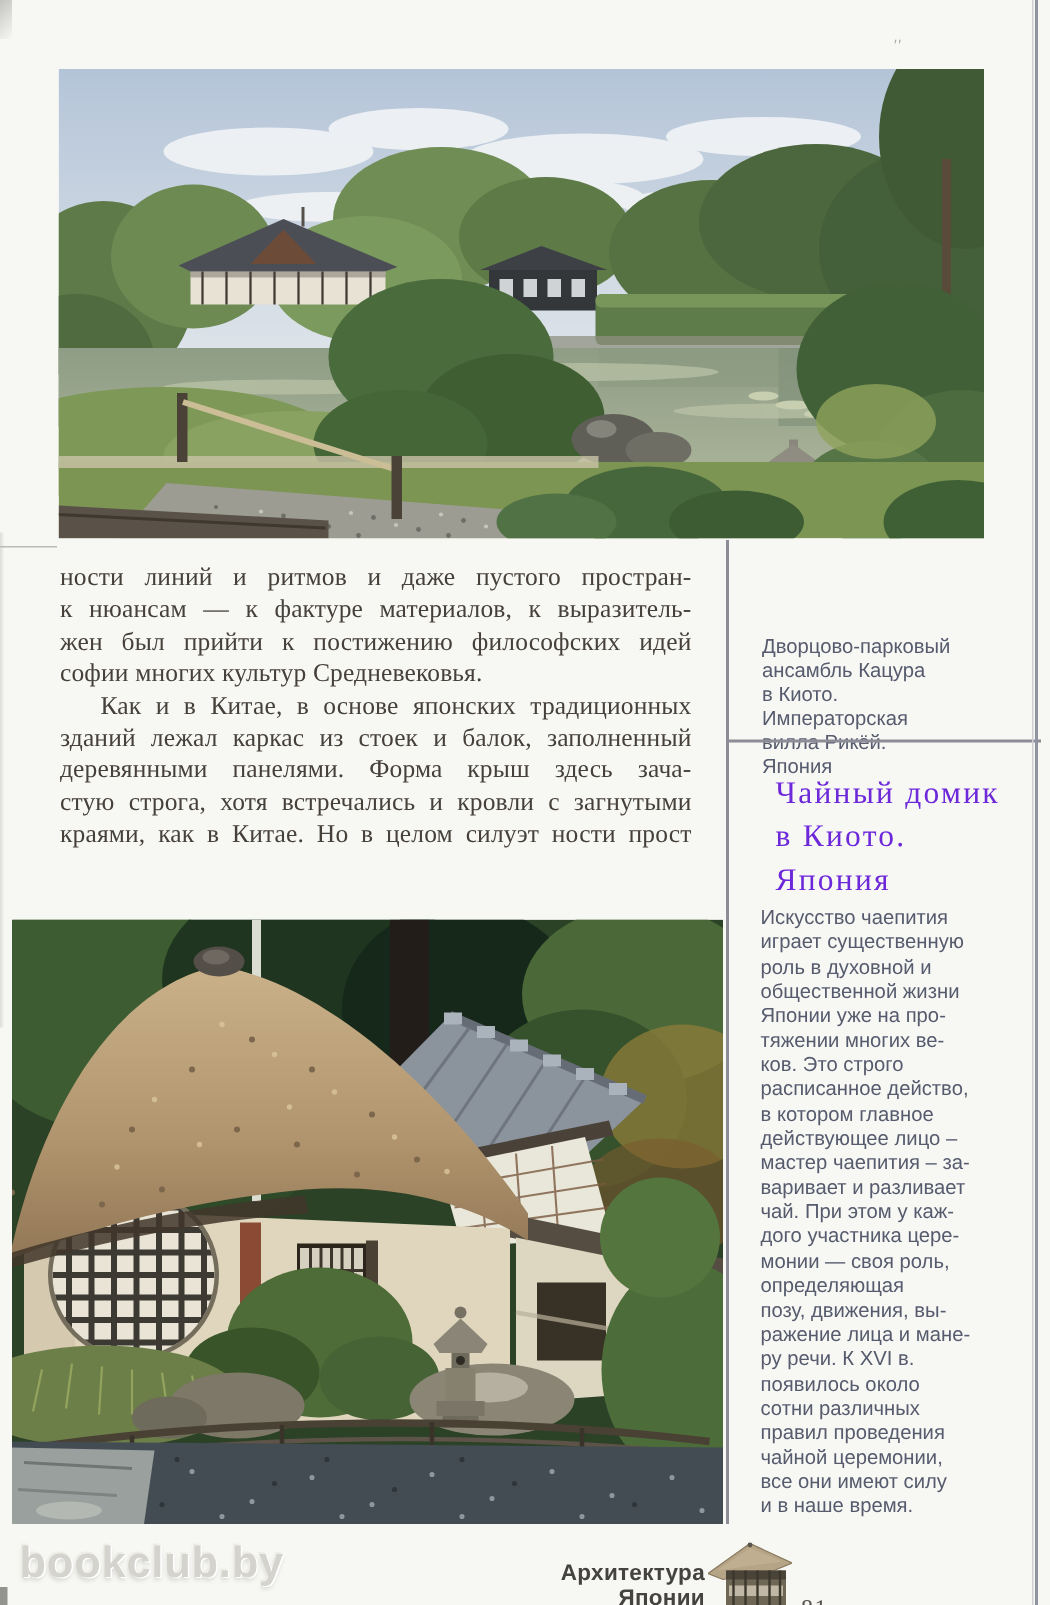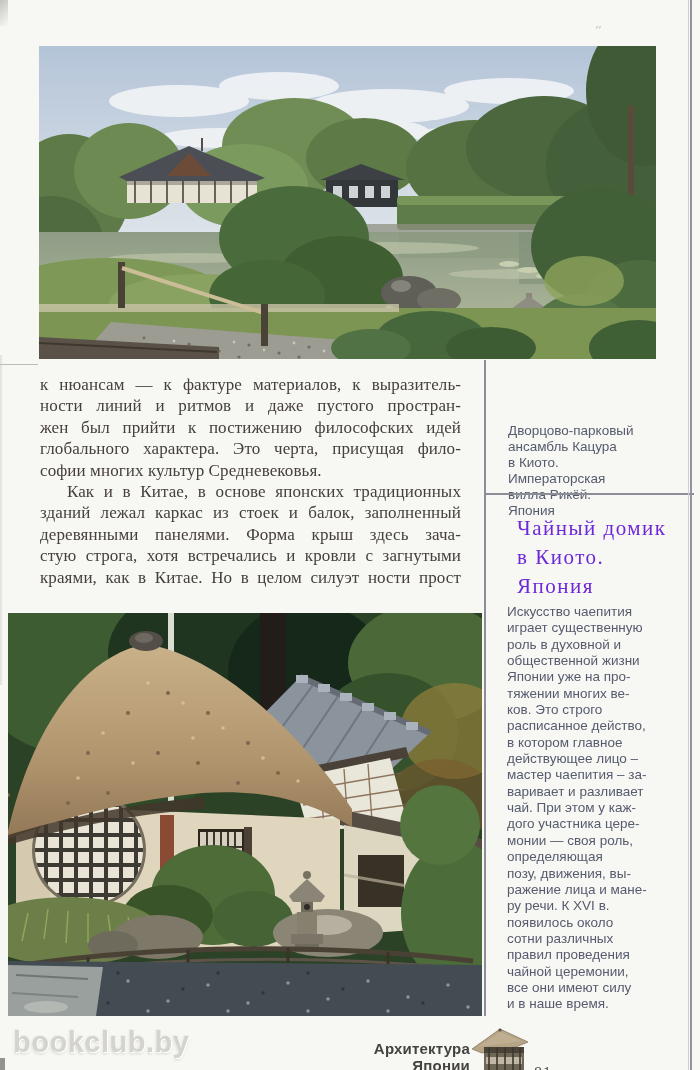--- a/index.html
+++ b/index.html
@@ -229,24 +229,23 @@
 
     <ellipse cx="392" cy="292" rx="55" ry="27" fill="#46673c"></ellipse>
     <ellipse cx="452" cy="302" rx="45" ry="21" fill="#3d5c33"></ellipse>
     <ellipse cx="332" cy="302" rx="40" ry="19" fill="#517244"></ellipse>
     <ellipse cx="600" cy="302" rx="50" ry="28" fill="#3f6035"></ellipse>
   </svg>
 </div>
 
 <div class="maincol">
   <div class="para">
+      <div class="tline">ности линий и ритмов и даже пустого простран-</div>
       <div class="tline">к нюансам — к фактуре материалов, к выразитель-</div>
-      <div class="tline">ности линий и ритмов и даже пустого простран-</div>
       <div class="tline">жен был прийти к постижению философских идей</div>
-      <div class="tline">глобального характера. Это черта, присущая фило-</div>
       <div class="tline lastline">софии многих культур Средневековья.</div>
     </div>
   <div class="para">
       <div class="tline ind">Как и в Китае, в основе японских традиционных</div>
       <div class="tline">зданий лежал каркас из стоек и балок, заполненный</div>
       <div class="tline">деревянными панелями. Форма крыш здесь зача-</div>
       <div class="tline">стую строга, хотя встречались и кровли с загнутыми</div>
       <div class="tline">краями, как в Китае. Но в целом силуэт ности прост</div>
     </div>
 </div>

